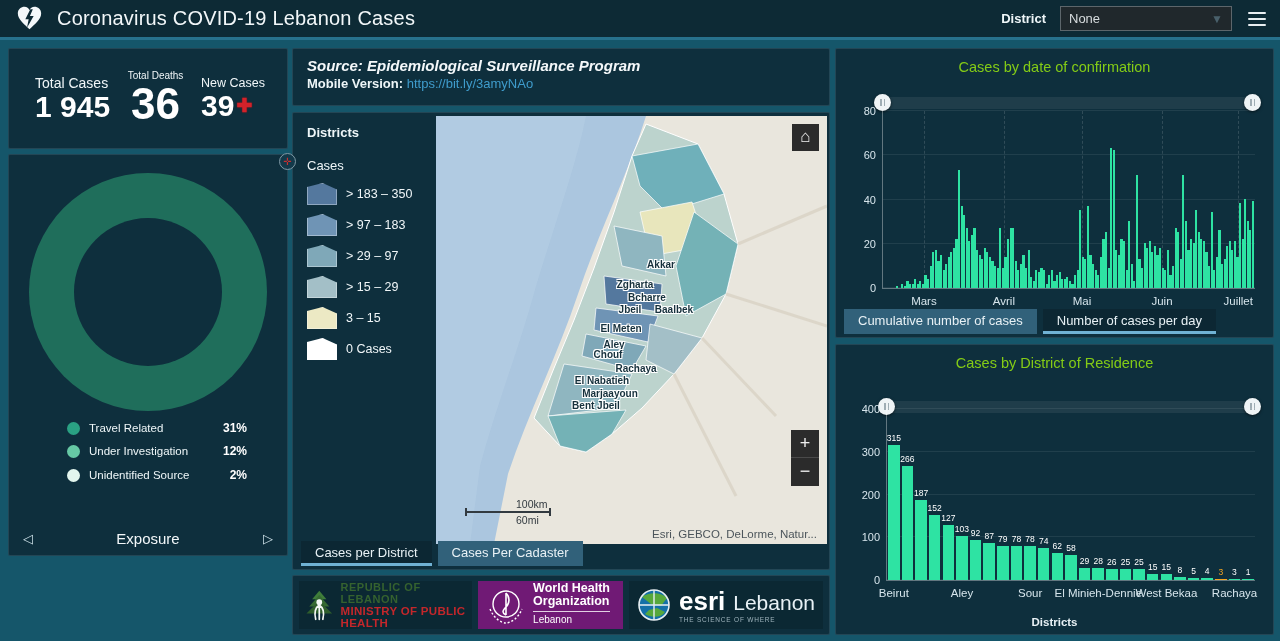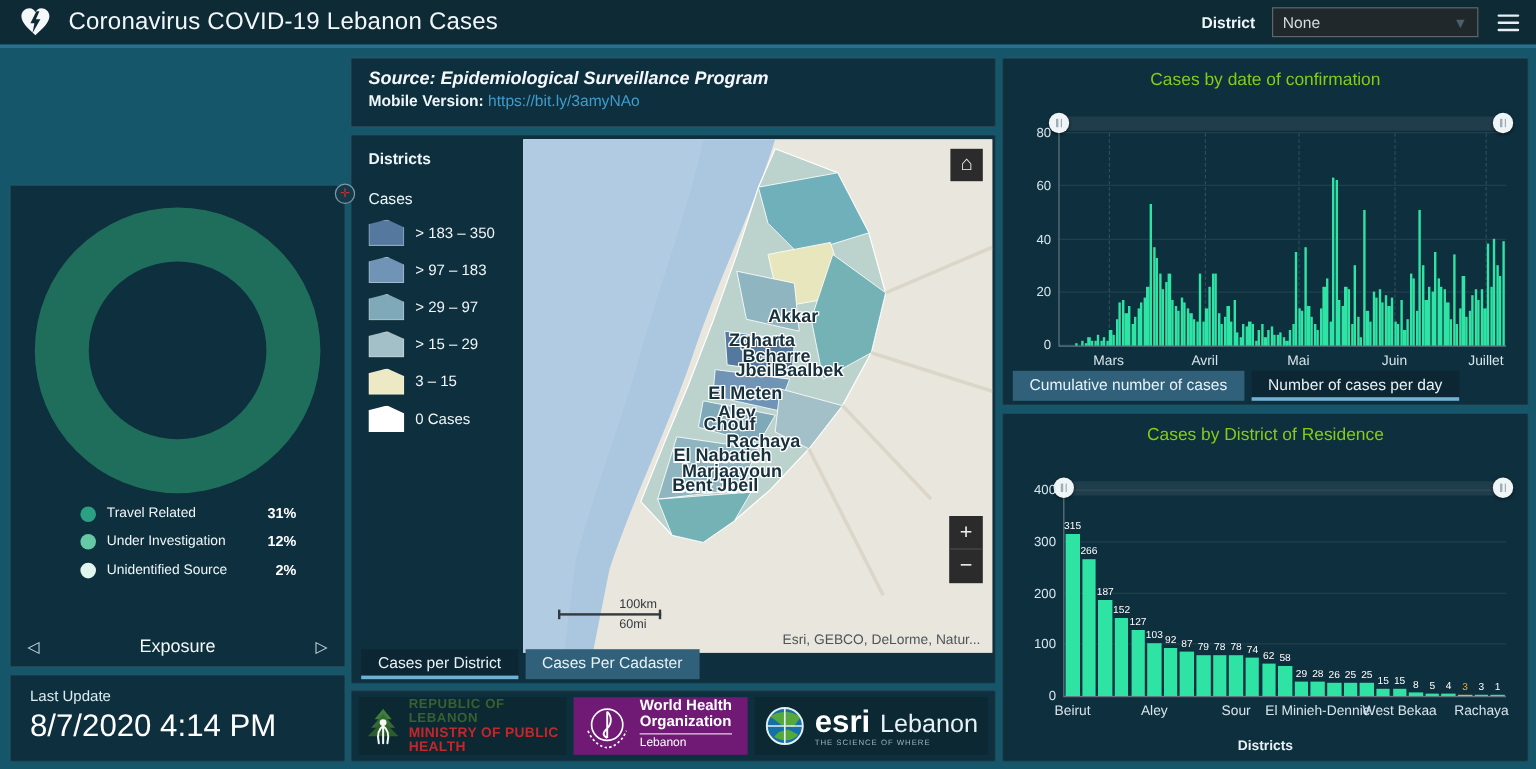--- a/index.html
+++ b/index.html
@@ -76,21 +76,21 @@
   .map-legend { position:absolute; left:0; top:0; width:142px; padding:12px 10px 10px 14px; }
   .ml-title { font-size:13px; font-weight:700; margin-bottom:18px; }
   .ml-sub { font-size:13px; margin-bottom:10px; }
   .ml-row { display:flex; align-items:center; margin-bottom:9px; }
   .ml-swatch { width:30px; height:22px; margin-right:9px; flex:none;
     clip-path:polygon(0 18%, 52% 0, 100% 30%, 100% 100%, 0 100%);
     border:1px solid rgba(255,255,255,.35); }
   .ml-lab { font-size:12.5px; color:#f0f6f8; white-space:nowrap; }
   .map-canvas { position:absolute; left:143px; top:3px; width:391px; height:428px; overflow:hidden; background:#e9e6dd; }
   .map-canvas svg { position:absolute; inset:0; }
-  .map-label { position:absolute; transform:translate(-50%,-50%); font-size:15px; font-weight:700;
+  .map-label { position:absolute; transform:translate(-50%,-50%); font-size:10px; font-weight:700;
     color:#16303c; white-space:nowrap;
     text-shadow:-1px -1px 0 #fff,1px -1px 0 #fff,-1px 1px 0 #fff,1px 1px 0 #fff,0 1px 0 #fff,0 -1px 0 #fff;text-align:right; }
   .home-btn { position:absolute; right:8px; top:8px; width:27px; height:27px; background:#2b2b2b;
     color:#efefef; font-size:17px; text-align:center; line-height:26px; cursor:pointer; }
   .zoom-ctl { position:absolute; right:8px; bottom:58px; width:28px; background:#2b2b2b; color:#efefef;
     display:flex; flex-direction:column; cursor:pointer; }
   .zoom-ctl div { height:28px; text-align:center; font-size:18px; line-height:27px; }
   .zoom-ctl .zin { border-bottom:1px solid #4a4a4a; }
   .scalebar { position:absolute; left:22px; bottom:18px; color:#323a40; font-size:10.5px; }
   .scalebar .bar { width:86px; height:2px; background:#323a40; position:relative; margin:1px 0; }
@@ -163,20 +163,37 @@
         <span class="chev">▼</span>
       </div>
       <div class="hamburger">
           <span></span>
           <span></span>
           <span></span>
         </div>
     </div>
   </div>
 
+  <div class="panel stats-panel">
+    <div class="stat cases">
+      <span class="lab">Total Cases</span>
+      <span class="val">1 945</span>
+    </div>
+    <div class="stat deaths">
+      <span class="lab">Total Deaths</span>
+      <span class="val">36</span>
+    </div>
+    <div class="stat new">
+      <span class="lab">New Cases</span>
+      <span class="val">
+          <span>39</span>
+          <span class="plus-icon">✚</span>
+        </span>
+    </div>
+  </div>
 
   <div class="panel donut-panel">
     <div class="widget-menu-icon">✛</div>
     <div class="donut" id="donut" style="background: conic-gradient(rgb(31, 110, 91) 285deg, rgb(31, 110, 91) 483deg, rgb(42, 161, 131) 483deg, rgb(42, 161, 131) 594.6deg, rgb(102, 201, 165) 594.6deg, rgb(102, 201, 165) 637.8deg, rgb(227, 246, 238) 637.8deg, rgb(227, 246, 238) 645deg);"></div>
     <div class="exp-legend" id="exp-legend">
         <div class="exp-row">
           <span class="exp-dot" style="background:#2aa183"></span>
       <span class="exp-lab">Travel Related</span>
       <span class="exp-val">31%</span>
         </div>
@@ -191,24 +208,20 @@
       <span class="exp-val">2%</span>
         </div>
       </div>
     <div class="pager">
       <span class="arrow">◁</span>
       <span class="cap">Exposure</span>
       <span class="arrow">▷</span>
     </div>
   </div>
 
-  <div class="panel update-panel">
-    <div class="update-label">Last Update</div>
-    <div class="update-value">8/7/2020 4:14 PM</div>
-  </div>
 
   <div class="panel source-panel">
     <div class="source-line">Source: Epidemiological Surveillance Program</div>
     <div class="mobile-line"><span>Mobile Version:</span>
       <a href="#">https://bit.ly/3amyNAo</a></div>
   </div>
 
   <div class="panel map-panel">
     <div class="map-legend">
       <div class="ml-title">Districts</div>

